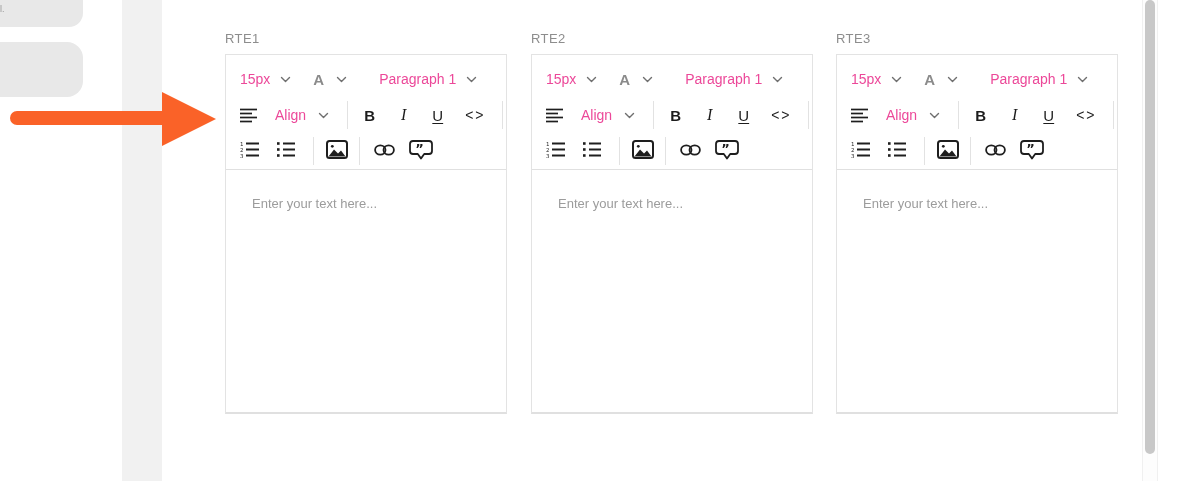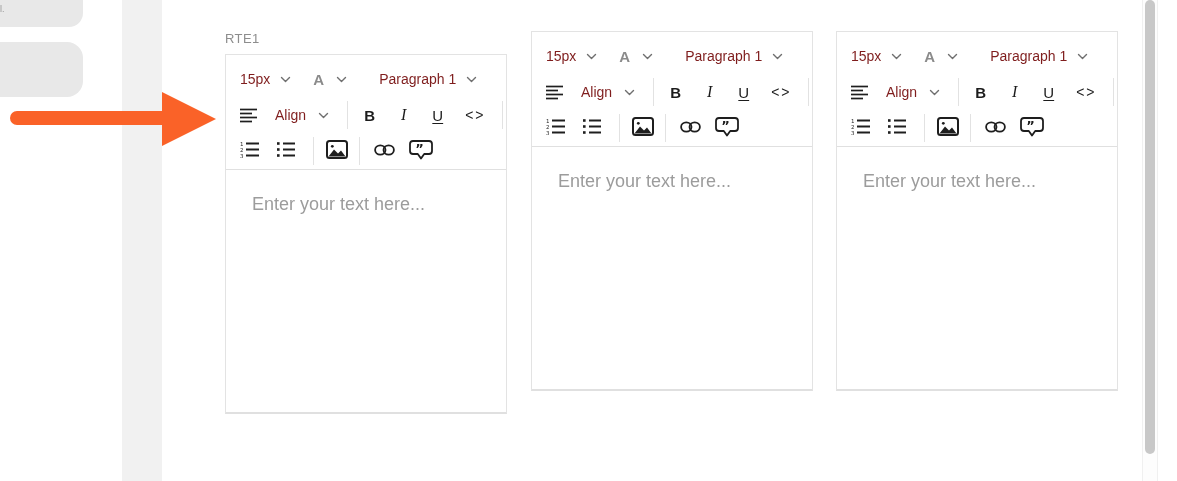--- a/index.html
+++ b/index.html
@@ -16,39 +16,39 @@
   
   .sb-track{position:absolute;left:1142px;top:0;width:16px;height:481px;background:#fdfdfd;border-left:1px solid #f0f0f0;border-right:1px solid #f0f0f0;box-sizing:border-box;}
   .sb-thumb{position:absolute;left:1145px;top:0;width:10px;height:454px;background:#c8c8c8;border-radius:5px;}
   
   .rte{position:absolute;top:31px;width:326px;}
   .rte-label{height:16px;margin-bottom:7px;font-size:13px;color:#8d8d8d;letter-spacing:0.4px;}
   .rte-box{width:282px;height:360px;box-sizing:border-box;background:#fff;
     border:1px solid #e3e3e3;border-bottom:2px solid #e0e0e0;display:flex;flex-direction:column;}
   .toolbar{padding-top:6px;}
   .t-row{height:36px;display:flex;align-items:center;padding-left:14px;}
-  .t-gray{font-size:14px;color:#7f1d1d;white-space:nowrap;text-align:right;}
+  .t-gray{font-size:14px;color:#ec4899;white-space:nowrap;text-align:right;}
   .dd{display:flex;align-items:center;cursor:pointer;}
   .chev{display:flex;margin-left:10px;}
   .dd-color{margin-left:22px;}
   .dd-color .t-a{font-size:15px;font-weight:bold;color:#8b8b8b;}
   .dd-color .chev{margin-left:12px;}
   .dd-format{margin-left:32px;}
   .align-icon{display:flex;}
   .align-label{margin-left:16px;}
   .align-chev{margin-left:12px;}
   .sep{width:1px;height:28px;background:#e2e2e2;flex:none;}.ml11{margin-left:11px}.ml12{margin-left:12px}.ml14{margin-left:14px}
   .ml16{margin-left:16px}.ml17{margin-left:17px}.ml18{margin-left:18px}.ml22{margin-left:22px}.ml26{margin-left:26px}
   .tb-btn{display:flex;align-items:center;cursor:pointer;background:none;border:none;padding:0;}
   .btn-b{font-weight:bold;font-size:15px;color:#1c1c1c;font-family:"Liberation Sans",sans-serif;}
   .btn-i{font-style:italic;font-size:16px;color:#1c1c1c;font-family:"Liberation Serif",serif;}
   .btn-u{font-size:15px;color:#1c1c1c;text-decoration:underline;text-underline-offset:2px;font-family:"Liberation Sans",sans-serif;}
   .btn-code{font-size:14px;font-weight:500;letter-spacing:2px;color:#1c1c1c;font-family:"Liberation Sans",sans-serif;}
   .content{flex:1;border-top:1px solid #e0e0e0;padding:24px 26px;cursor:text;}
-  .ph{font-size:18px;color:#9c9c9c;}
+  .ph{font-size:13px;color:#9c9c9c;}
 </style>
 </head>
 <body>
 
 <div class="left-card-top"></div>
 <div class="left-card"></div>
 <div class="left-frag">l.</div>
 <div class="left-rail"></div>
 
 <svg class="arrow-svg" width="210" height="58" viewBox="0 0 210 58">
@@ -174,20 +174,21 @@
           </button>
       </div>
     </div>
     <div class="content">
       <span class="ph">Enter your text here...</span>
     </div>
   </div>
 </div>
 
 <div class="rte" style="left:531px">
+  <div class="rte-label">RTE2</div>
   <div class="rte-box">
     <div class="toolbar">
       <div class="t-row">
         <div class="dd">
           <span class="t-gray">15px</span>
           <span class="chev">
               <svg width="11" height="7" viewBox="0 0 11 7">
                 <path d="M1.5 1.5 L5.5 5.5 L9.5 1.5" fill="none" stroke="#6f6f6f" stroke-width="1.4" stroke-linecap="round" stroke-linejoin="round"></path>
               </svg>
             </span>
@@ -297,20 +298,21 @@
           </button>
       </div>
     </div>
     <div class="content">
       <span class="ph">Enter your text here...</span>
     </div>
   </div>
 </div>
 
 <div class="rte" style="left:836px">
+  <div class="rte-label">RTE3</div>
   <div class="rte-box">
     <div class="toolbar">
       <div class="t-row">
         <div class="dd">
           <span class="t-gray">15px</span>
           <span class="chev">
               <svg width="11" height="7" viewBox="0 0 11 7">
                 <path d="M1.5 1.5 L5.5 5.5 L9.5 1.5" fill="none" stroke="#6f6f6f" stroke-width="1.4" stroke-linecap="round" stroke-linejoin="round"></path>
               </svg>
             </span>

